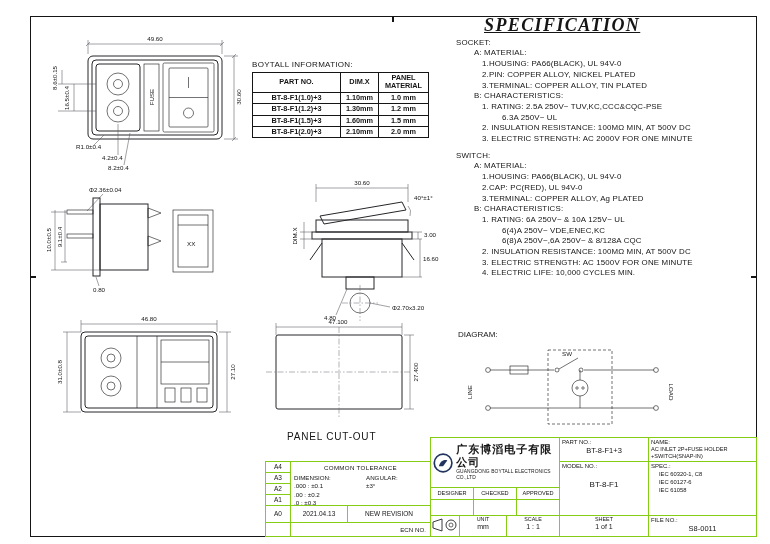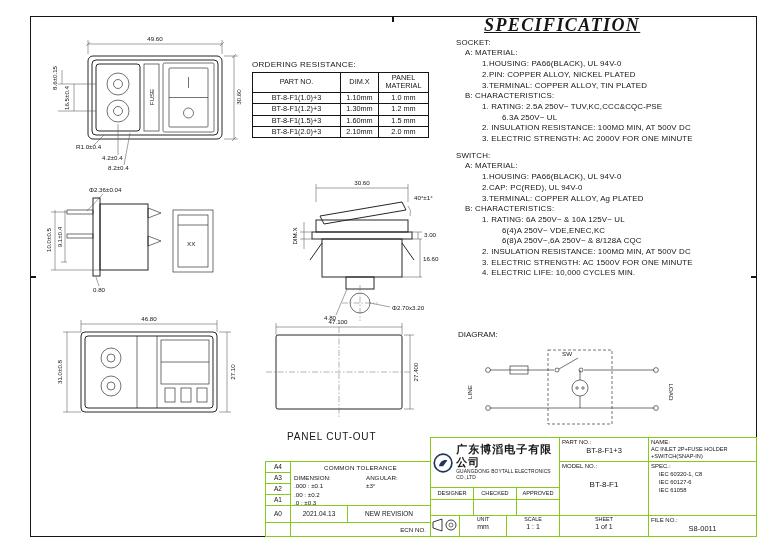--- a/index.html
+++ b/index.html
@@ -9,26 +9,26 @@
   .tick{position:absolute;background:#151515}
   svg.view{position:absolute;overflow:visible}
   svg .ln{fill:none;stroke:#26262a;stroke-width:1}
   svg .ln2{fill:none;stroke:#26262a;stroke-width:.65}
   svg .dim{fill:none;stroke:#55555c;stroke-width:.55}
   svg .cl{fill:none;stroke:#66666e;stroke-width:.5;stroke-dasharray:6 2 1.5 2}
   svg text{fill:#151515;font-size:6.2px;font-family:"Liberation Sans",sans-serif}
   
   .ord-title{position:absolute;left:252px;top:60px;font-size:8px;letter-spacing:.3px}
   table.ord{position:absolute;left:252px;top:72px;border-collapse:collapse;font-size:7.3px}
-  table.ord th,table.ord td{border:1px solid #151515;text-align:center;padding:1px 2px;font-weight:normal;line-height:1.15}
+  table.ord th,table.ord td{border:1px solid #151515;text-align:center;padding:1px 2px;font-weight:bold;line-height:1.15}
   table.ord .c1{width:88px}.ord .c2{width:38px}.ord .c3{width:50px}
   
   .spec{position:absolute;left:456px;top:20px;width:302px;font-size:7.9px;line-height:10.7px;letter-spacing:.15px}
   .spec-title{font-family:"Liberation Serif",serif;font-style:italic;font-weight:bold;font-size:18px;text-decoration:underline;letter-spacing:1.4px;margin:0 0 7px 28px}
-  .sp0{margin-left:0}.sp1{margin-left:9px}.sp2{margin-left:26px}.sp3{margin-left:46px}
+  .sp0{margin-left:0}.sp1{margin-left:18px}.sp2{margin-left:26px}.sp3{margin-left:46px}
   .gap{height:6px}
   .diag-title{position:absolute;left:458px;top:330px;font-size:8px}
   .cut-label{position:absolute;left:287px;top:431px;font-size:10px;letter-spacing:.8px}
   
   .cell{position:absolute;border:1px solid #84cc16;background:#fff}
   .lbl{font-size:6px;padding:1px 0 0 2px;line-height:1.1}
   .val-c{text-align:center}
   .logo-wrap{display:flex;align-items:center;gap:3px;height:100%;padding:2px}
   .cn{font-size:11px;font-weight:bold;font-family:"DejaVu Sans",sans-serif;letter-spacing:1px;line-height:1.15}
   .en{font-size:4.9px;letter-spacing:.1px;line-height:1.2}
@@ -250,21 +250,21 @@
   </g>
   <g class="dim">
     <line x1="154" y1="20" x2="164" y2="20"></line>
       <line x1="154" y1="94" x2="164" y2="94"></line>
     <line x1="160" y1="20" x2="160" y2="94"></line>
   </g>
   <text transform="rotate(-90 168 57)" x="168" y="57" text-anchor="middle">27.400</text>
 </svg>
 <div class="cut-label">PANEL CUT-OUT</div>
 
-<div class="ord-title">ORDERING RESISTANCE:</div>
+<div class="ord-title">BOYTALL INFORMATION:</div>
 <table class="ord">
   <tbody>
       <tr>
     <th class="c1">PART NO.</th>
     <th class="c2">DIM.X</th>
     <th class="c3">PANEL MATERIAL</th>
   </tr>
   <tr>
     <td>BT-8-F1(1.0)+3</td>
     <td>1.10mm</td>

